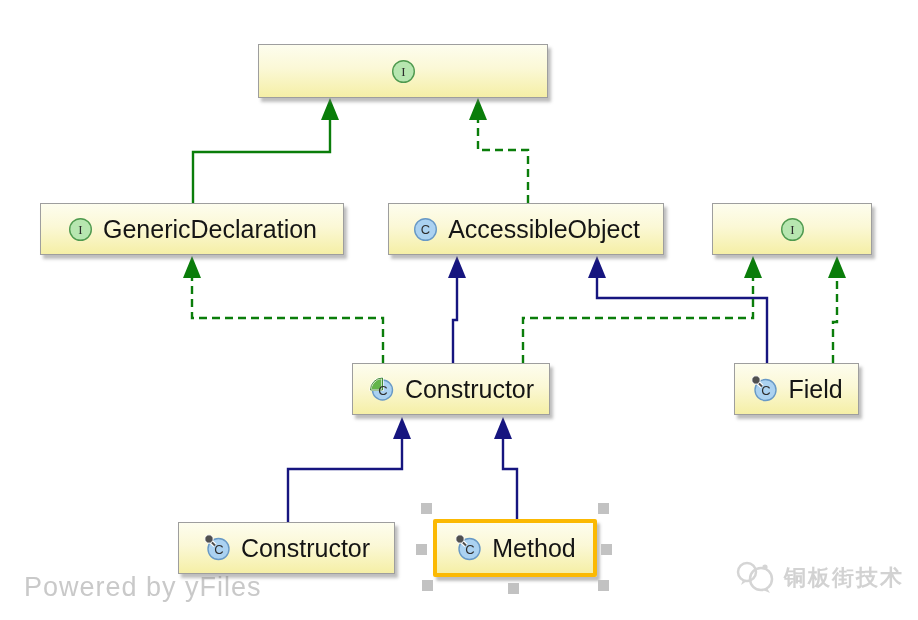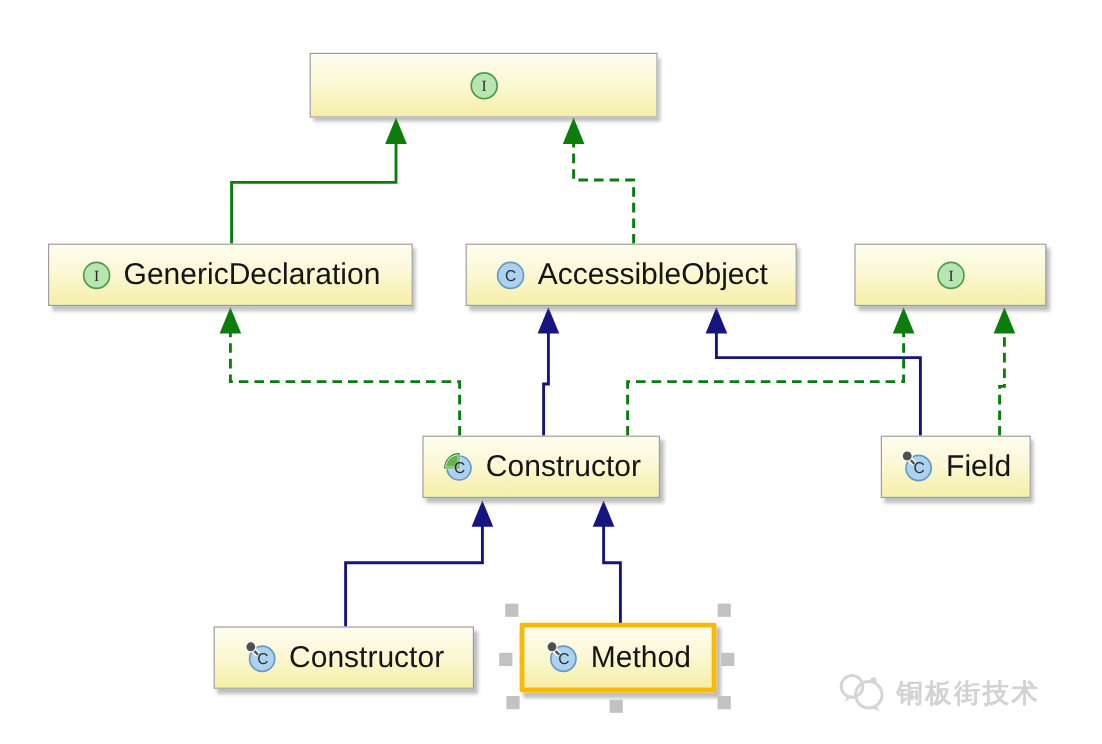--- a/index.html
+++ b/index.html
@@ -25,21 +25,21 @@
   }
   .icon{display:flex;align-items:center;flex:0 0 auto;}
   .handle{
     position:absolute;z-index:3;width:11px;height:11px;background:#c2c2c2;
   }
   .powered{
     position:absolute;left:24px;top:572px;z-index:0;
     font-size:27px;color:#c9c9c9;letter-spacing:1px;
   }
   .brand{
-    position:absolute;left:697px;top:558px;z-index:0;
+    position:absolute;left:734px;top:558px;z-index:0;
     display:flex;align-items:center;gap:6px;
     color:#d2d2d2;
   }
   .brand .brand-text{
     font-size:22px;font-weight:bold;letter-spacing:2px;
     text-shadow:1px 1px 0 rgba(255,255,255,0.95);
   }
 </style>
 </head>
 <body>
@@ -184,20 +184,21 @@
   </div>
 
   <div class="handle" style="left:421px;top:503px"></div>
   <div class="handle" style="left:598px;top:503px"></div>
   <div class="handle" style="left:416px;top:544px"></div>
   <div class="handle" style="left:601px;top:544px"></div>
   <div class="handle" style="left:422px;top:580px"></div>
   <div class="handle" style="left:508px;top:583px"></div>
   <div class="handle" style="left:598px;top:580px"></div>
 
+  <div class="powered">Powered by yFiles</div>
 
   <div class="brand">
     <span class="icon">
       <svg width="44" height="40" viewBox="0 0 44 40">
         <circle cx="13" cy="14" r="9" fill="none" stroke="#d5d5d5" stroke-width="2.5"></circle>
         <path d="M9 22 L7 27 L13 23 Z" fill="#d5d5d5"></path>
         <circle cx="27" cy="21" r="11" fill="none" stroke="#d5d5d5" stroke-width="2.5"></circle>
         <path d="M33 30 L36 35 L29 32 Z" fill="#d5d5d5"></path>
         <circle cx="31" cy="9" r="2.6" fill="#d5d5d5"></circle>
       </svg>

